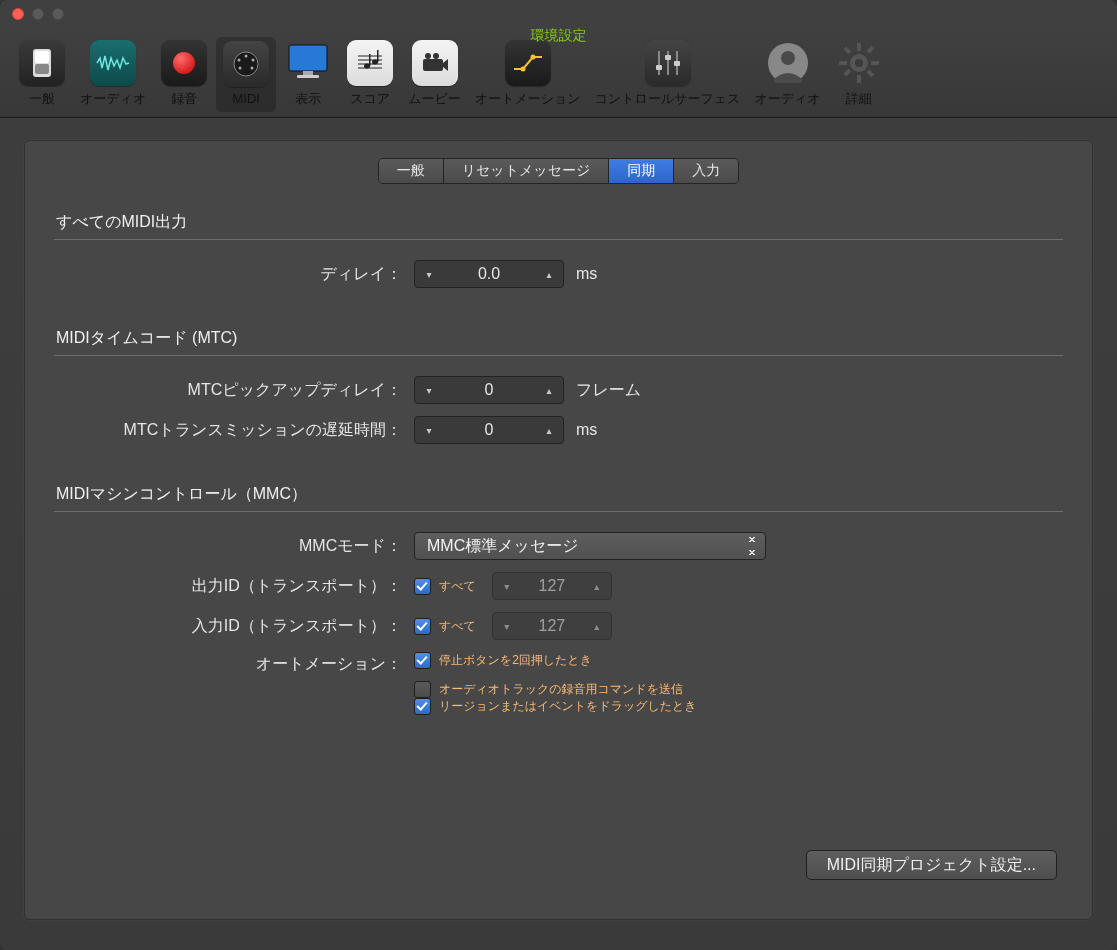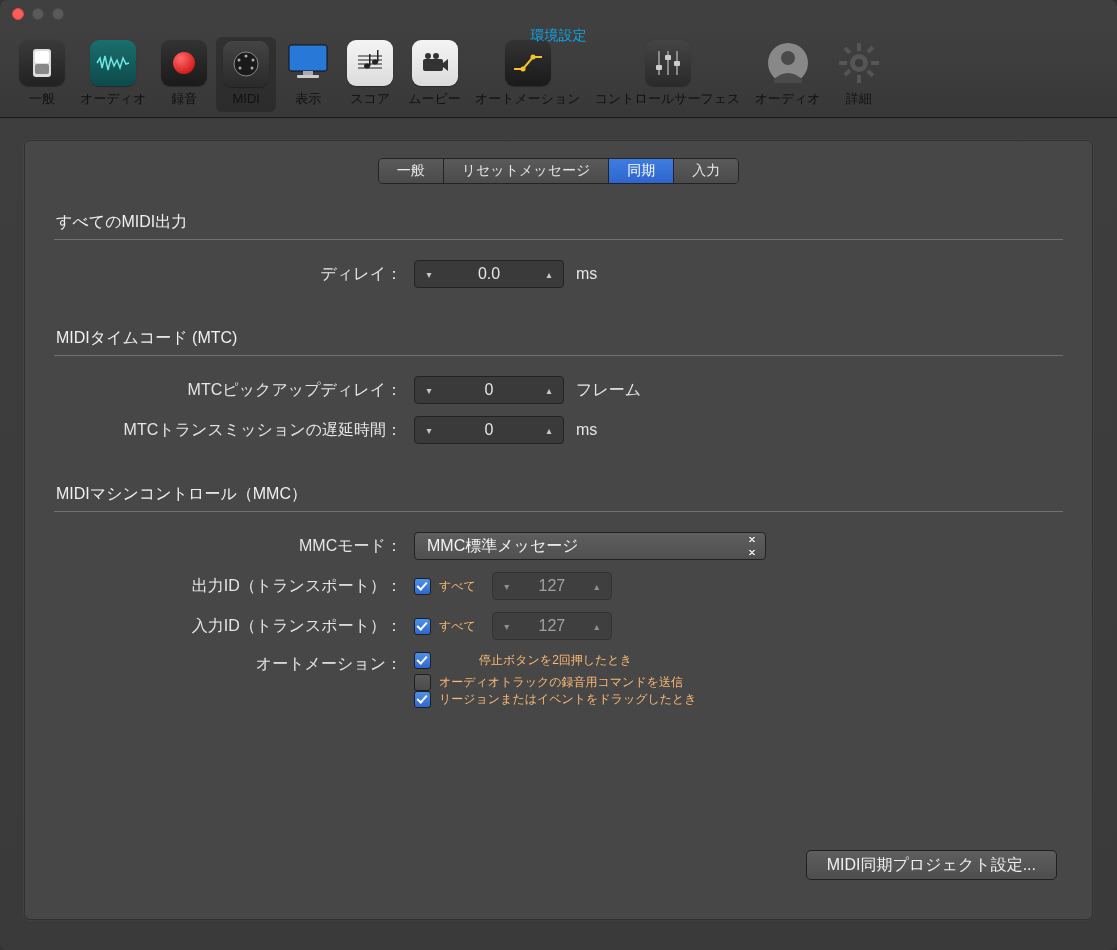--- a/index.html
+++ b/index.html
@@ -33,21 +33,21 @@
       padding-left: 12px;
     }
     .traffic-light { width: 12px; height: 12px; border-radius: 50%; }
     .traffic-red { background: #ff5f56; border: 0.5px solid #e0443e; }
     .traffic-yellow { background: #5a5a5a; border: 0.5px solid #4a4a4a; }
     .traffic-green { background: #5a5a5a; border: 0.5px solid #4a4a4a; }
     .window-title {
       position: absolute;
       left: 0; right: 0;
       text-align: center;
-      color: #0ea5e9;
+      color: #84cc16;
       font-size: 14px;
       font-weight: 500;
       pointer-events: none;
       margin-top: 43px;
     }
     .toolbar {
       height: 90px;
       display: flex;
       align-items: center;
       padding: 4px 12px 0 12px;
@@ -456,21 +456,21 @@
       <div style="width:16px;"></div>
       <div class="stepper disabled" style="width:120px;">
         <div class="stepper-btn">▾</div>
         <div class="stepper-val">127</div>
         <div class="stepper-btn">▴</div>
       </div>
     </div>
     <div class="row" style="align-items:flex-start;">
       <div class="row-label" style="padding-top:2px;">オートメーション：</div>
       <div>
-        <div class="check-line" style="margin-bottom:5px;gap:40px;">
+        <div class="check-line" style="margin-bottom:12px;">
           <span class="checkbox checked"></span>
           <span class="check-label">停止ボタンを2回押したとき</span>
         </div>
         <div class="check-line">
           <span class="checkbox unchecked"></span>
           <span class="check-label">オーディオトラックの録音用コマンドを送信</span>
         </div>
         <div class="check-line" style="margin-bottom:10px;">
           <span class="checkbox checked"></span>
           <span class="check-label">リージョンまたはイベントをドラッグしたとき</span>

